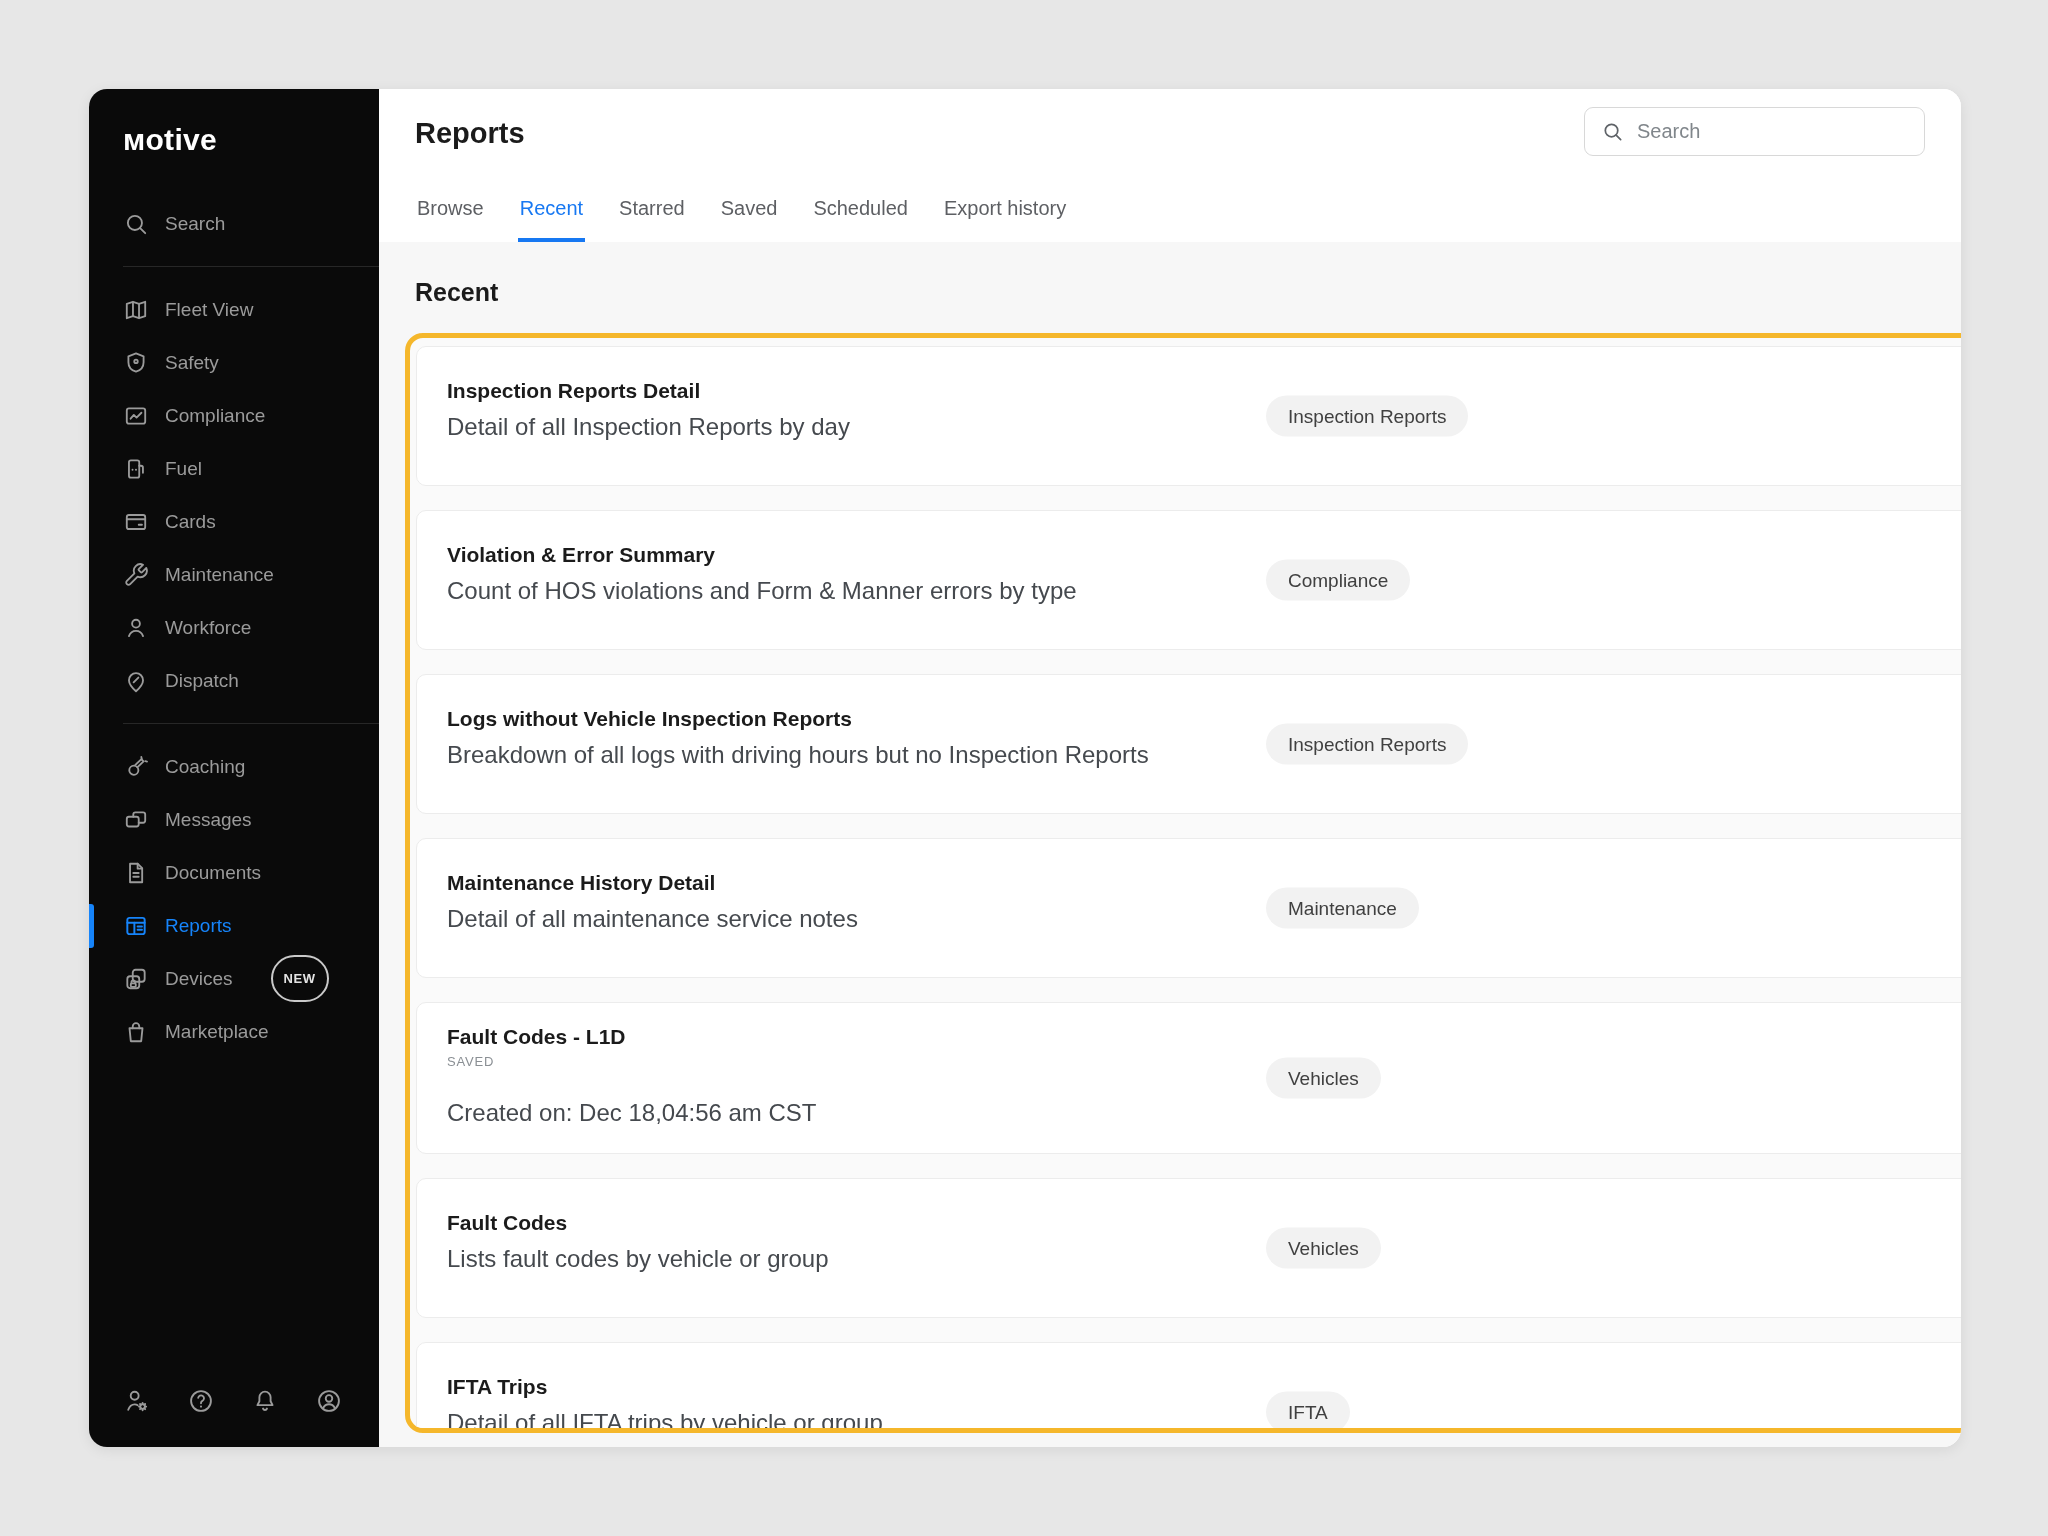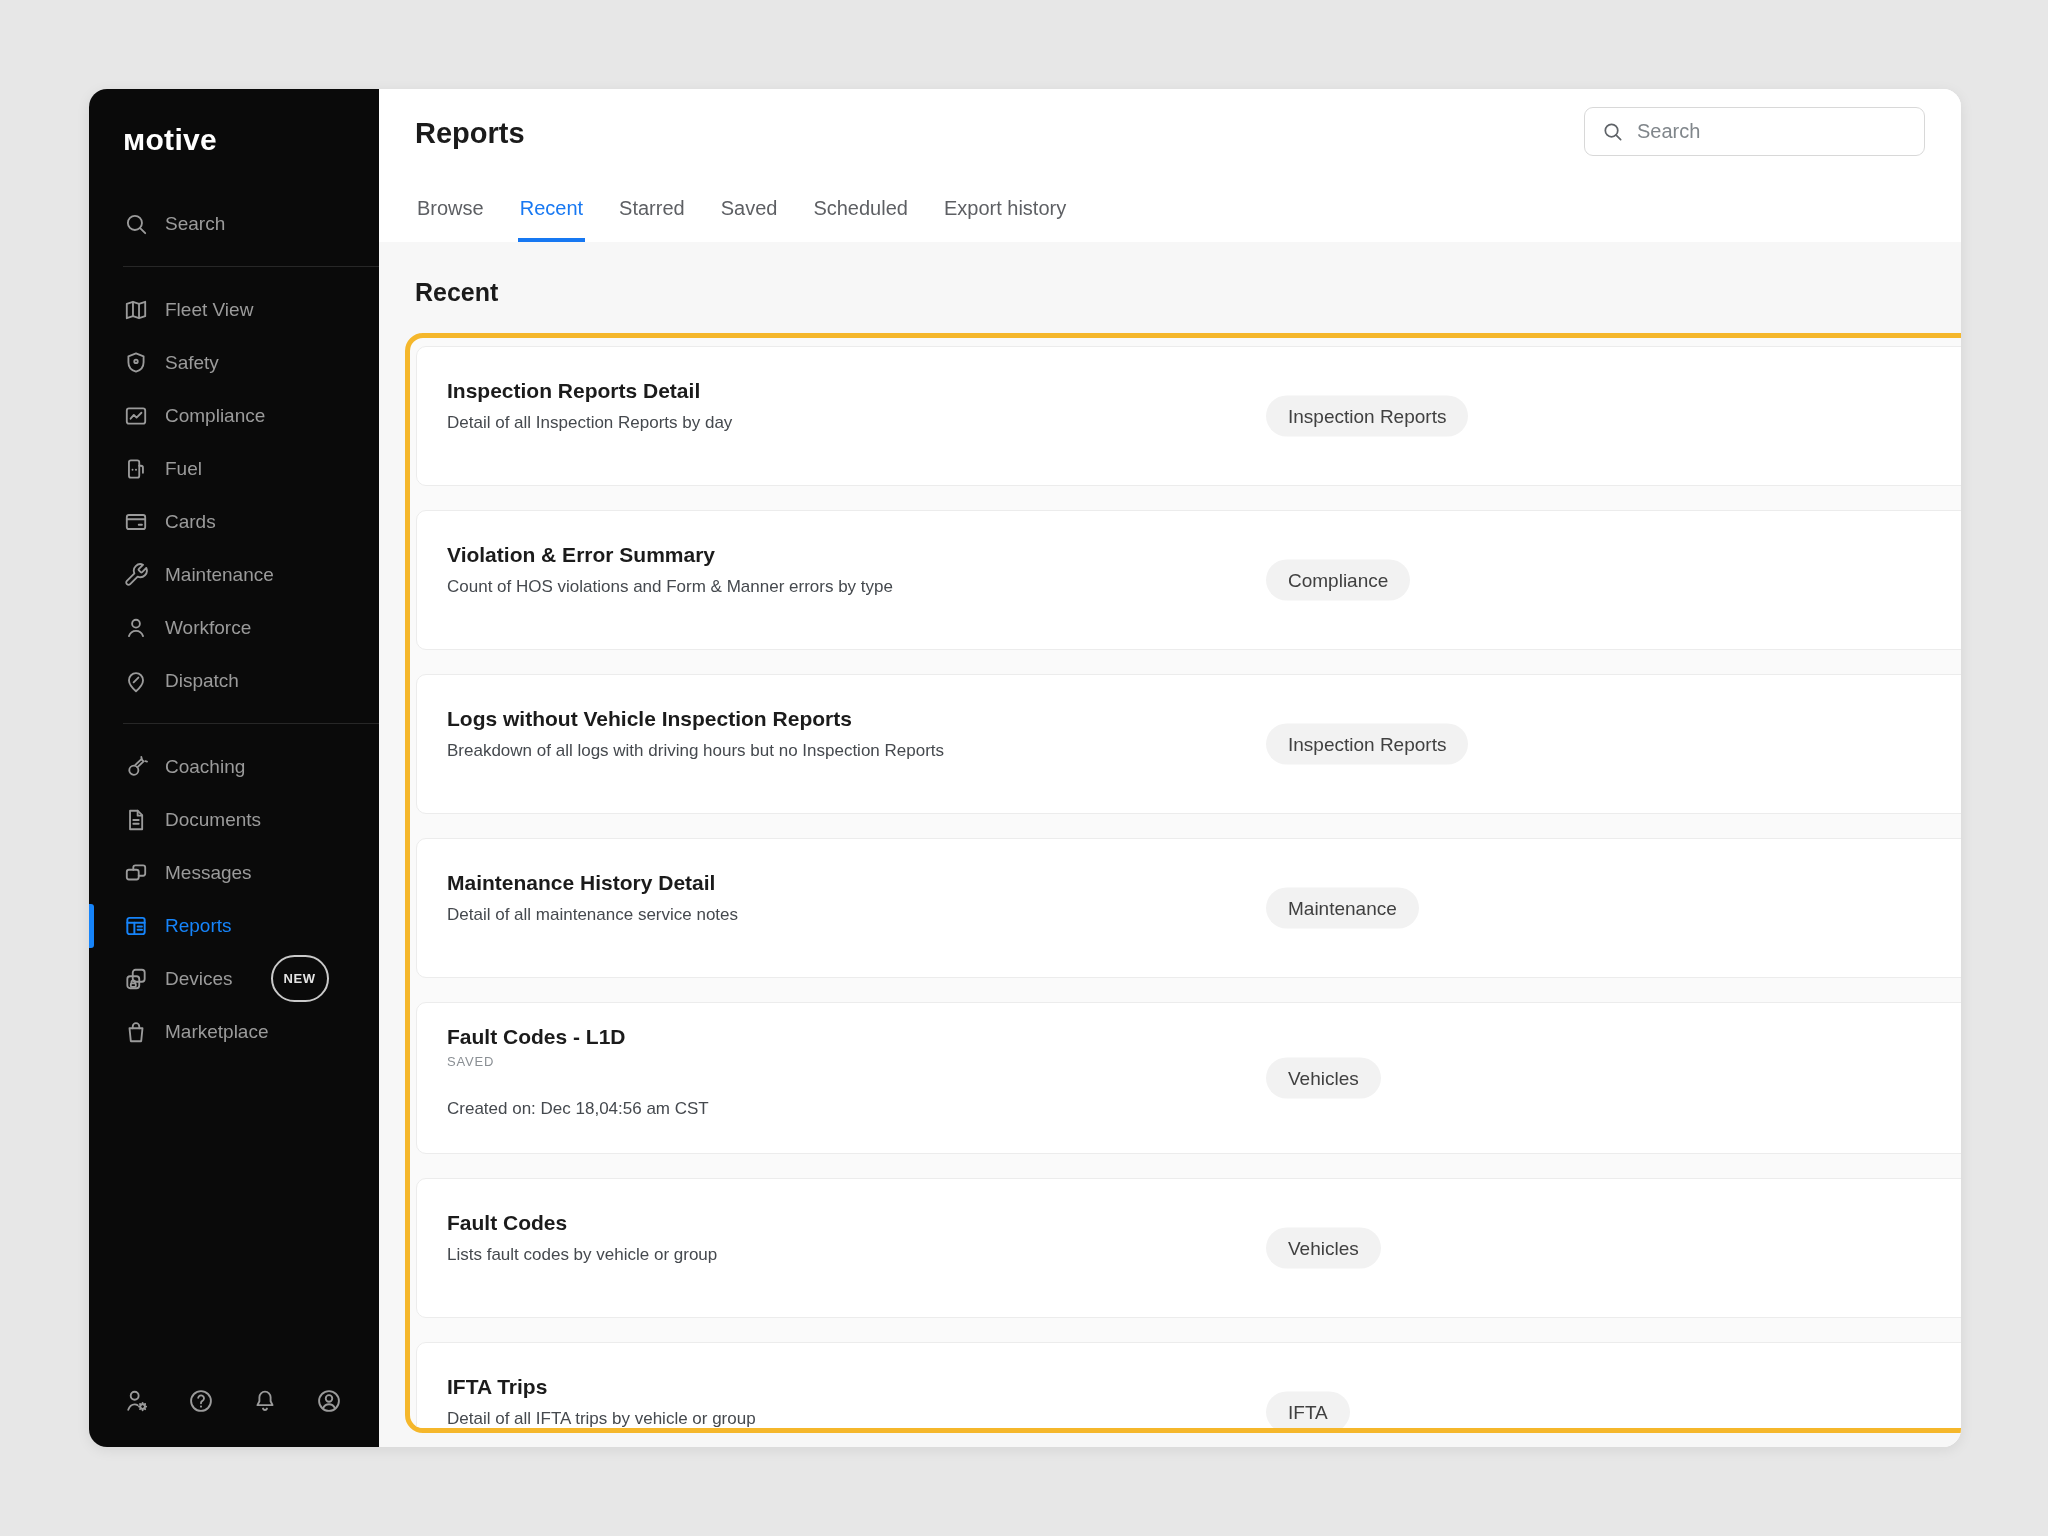--- a/index.html
+++ b/index.html
@@ -82,21 +82,21 @@
     padding:8px 0 0 6px; display:flex; flex-direction:column; gap:24px;
     overflow:hidden;
   }
   .card {
     position:relative; background:#ffffff; border:1px solid #ececec;
     border-radius:10px; height:140px; flex-shrink:0; padding:32px 30px;
     cursor:pointer;
   }
   .card.tall { height:152px; padding-top:22px; }
   .card-title { font-size:21px; font-weight:700; color:#1b1b1b; }
-  .card-desc { font-size:17px; color:#45494e; margin-top:10px; }
+  .card-desc { font-size:24px; color:#45494e; margin-top:10px; }
   .saved-label { font-size:13px; font-weight:500; color:#8a8f94; letter-spacing:.8px; margin-top:5px; }
   .card.tall .card-desc { margin-top:30px; }
   .badge {
     position:absolute; left:849px; top:50%; transform:translateY(-50%);
     background:#f2f2f2; color:#404040; font-size:19px; line-height:1;
     padding:11px 22px; border-radius:999px; white-space:nowrap;
   }
   
   .scrollbar { position:absolute; top:0; right:0; width:30px; height:100%; background:#fafafa; }
   .scroll-up, .scroll-down {
@@ -217,36 +217,36 @@
             <path d="M13.2 12.3 19 6.8l-2-2-5.6 5.2"></path>
             <path d="M16.9 2.7l.4 1.6"></path>
             <path d="M20.6 6.6l1.6.4"></path>
           </svg>
       </span>
       <span class="nav-label">Coaching</span>
     </div>
     <div class="nav-item">
       <span>
         <svg viewBox="0 0 24 24" fill="none" stroke="currentColor" stroke-width="1.7" stroke-linecap="round" stroke-linejoin="round">
+            <rect x="3.5" y="9" width="11" height="9" rx="2"></rect>
+            <path d="M9.5 9V7a2 2 0 0 1 2-2h7a2 2 0 0 1 2 2v5.5a2 2 0 0 1-2 2h-4"></path>
+          </svg>
+      </span>
+      <span class="nav-label">Messages</span>
+    </div>
+    <div class="nav-item">
+      <span>
+        <svg viewBox="0 0 24 24" fill="none" stroke="currentColor" stroke-width="1.7" stroke-linecap="round" stroke-linejoin="round">
             <path d="M6.5 3.5h7.2l4 4v13H6.5v-17z"></path>
             <path d="M13.5 3.5V8h4.2"></path>
             <path d="M9.5 12h5"></path>
             <path d="M9.5 15.5h5"></path>
           </svg>
       </span>
       <span class="nav-label">Documents</span>
-    </div>
-    <div class="nav-item">
-      <span>
-        <svg viewBox="0 0 24 24" fill="none" stroke="currentColor" stroke-width="1.7" stroke-linecap="round" stroke-linejoin="round">
-            <rect x="3.5" y="9" width="11" height="9" rx="2"></rect>
-            <path d="M9.5 9V7a2 2 0 0 1 2-2h7a2 2 0 0 1 2 2v5.5a2 2 0 0 1-2 2h-4"></path>
-          </svg>
-      </span>
-      <span class="nav-label">Messages</span>
     </div>
     <div class="nav-item active">
       <span>
         <svg viewBox="0 0 24 24" fill="none" stroke="currentColor" stroke-width="1.8" stroke-linecap="round">
             <rect x="4" y="4.5" width="16" height="15" rx="2"></rect>
             <path d="M4 9h16"></path>
             <path d="M10.5 9v10.5"></path>
             <path d="M13.5 12.5h4"></path>
             <path d="M13.5 15.5h4"></path>
           </svg>

